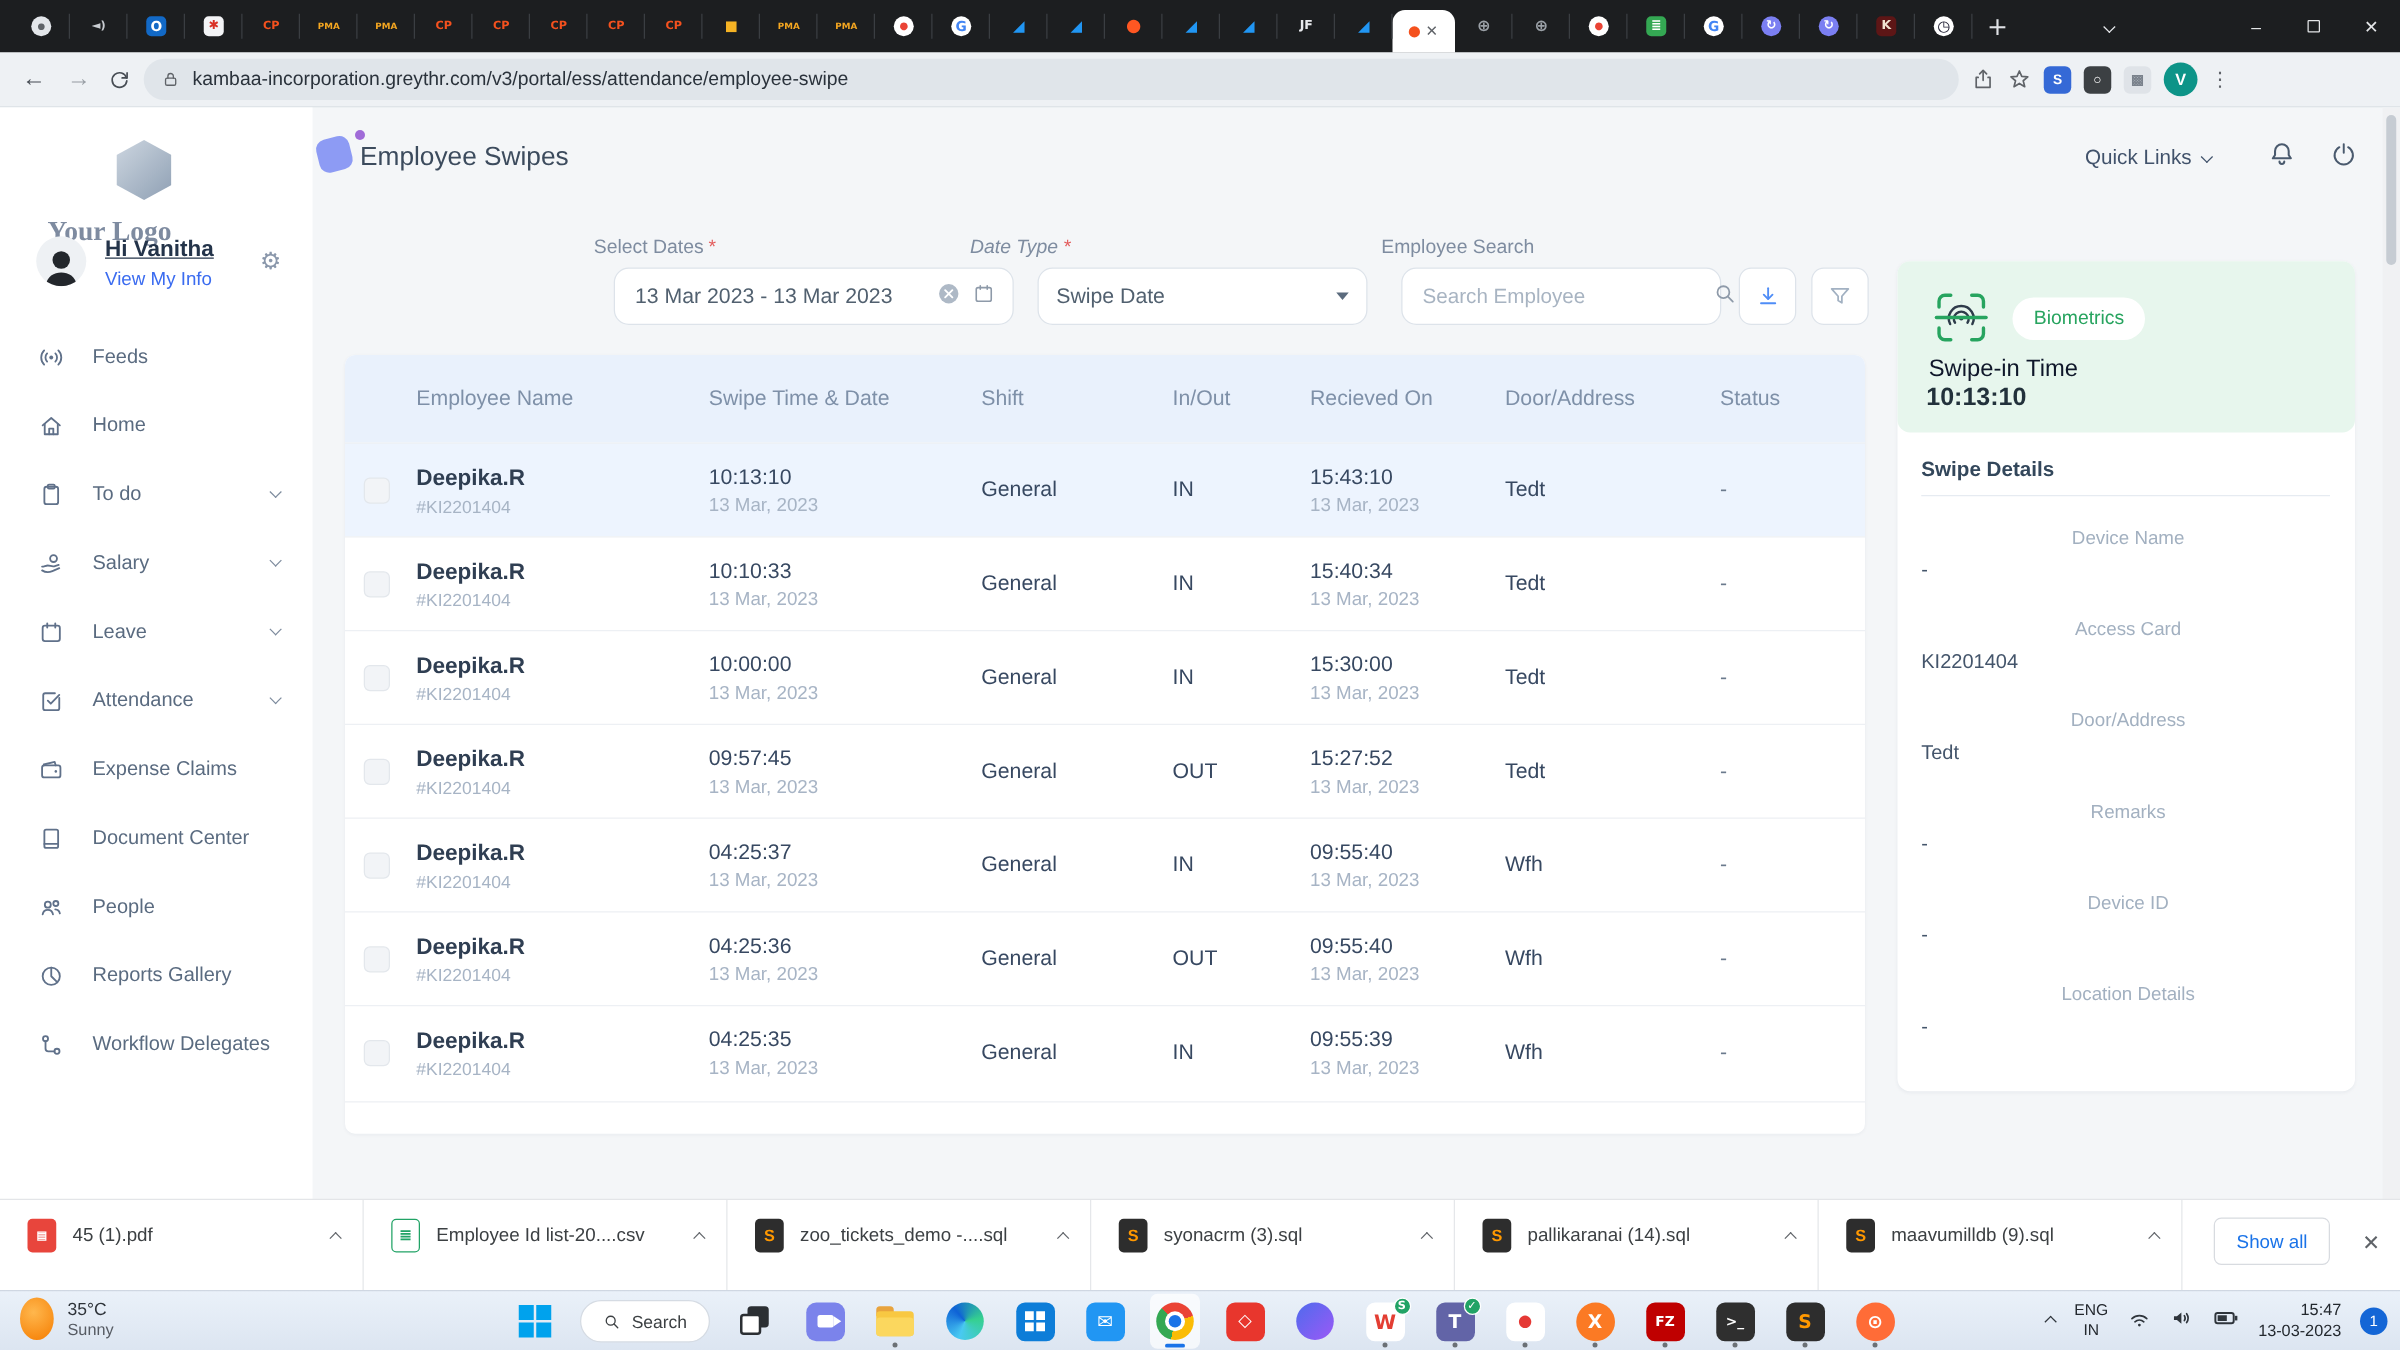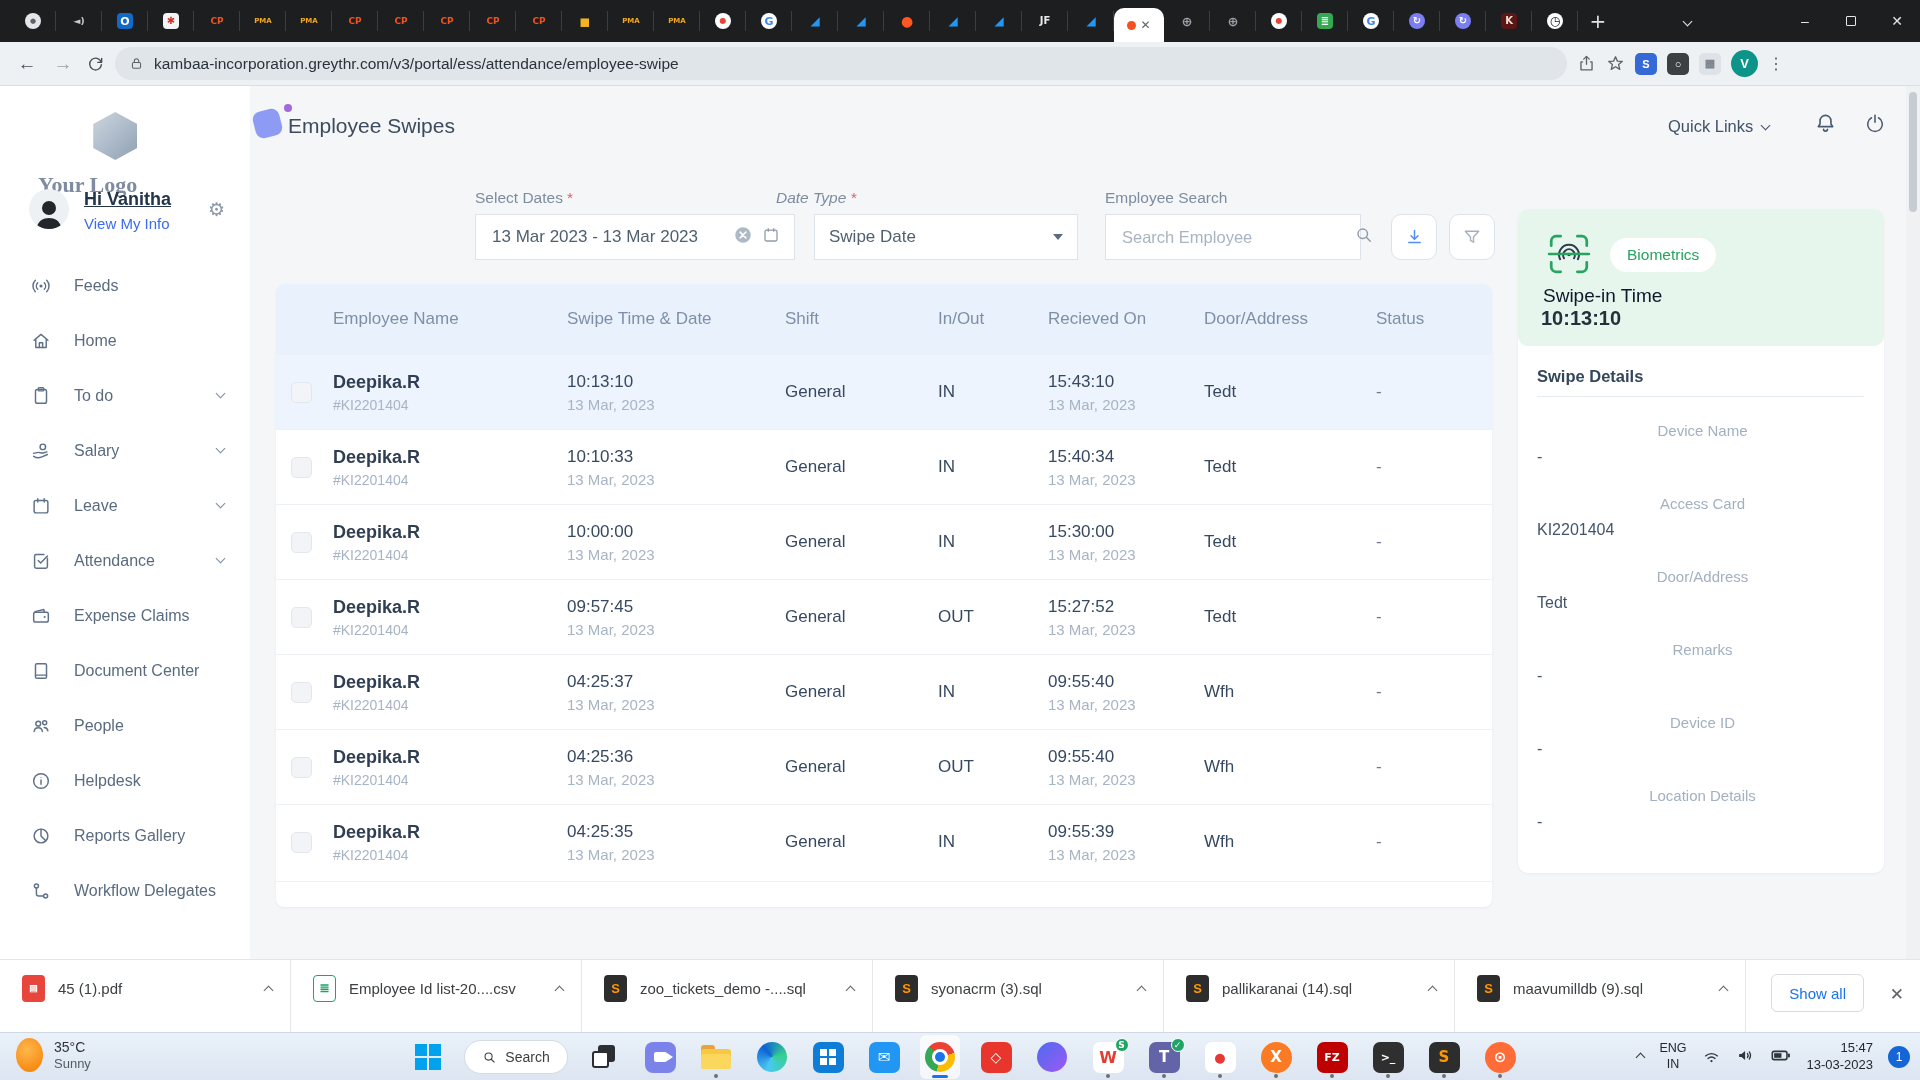--- a/index.html
+++ b/index.html
@@ -64,21 +64,21 @@
   #title-dot{position:absolute;left:284px;top:18px;width:8px;height:8px;border-radius:50%;background:#a06bd8;}
   #page-title{position:absolute;left:288px;top:28px;font-size:21px;font-weight:500;color:#3c4b5d;}
   #quick-links{position:absolute;left:1668px;top:31px;font-size:16.5px;color:#41526b;display:flex;align-items:center;gap:9px;}
   #quick-links .chev{margin-top:-3px;}
   #bell-btn{position:absolute;left:1814px;top:26px;color:#4a5a6e;}
   #power-btn{position:absolute;left:1864px;top:27px;color:#4a5a6e;}
 
   
   .f-label{position:absolute;top:103px;font-size:15.5px;color:#7e8ca0;}
   .req{color:#e35d5d;margin-left:4px;}
-  .f-box{position:absolute;top:128px;height:46px;background:#fff;border:1.5px solid #dde3ea;border-radius:0;display:flex;align-items:center;padding:0 14px;gap:10px;}
+  .f-box{position:absolute;top:128px;height:46px;background:#fff;border:1.5px solid #dde3ea;border-radius:12px;display:flex;align-items:center;padding:0 14px;gap:10px;margin-left:16px;}
   #date-input{left:475px;width:320px;}
   #date-input .val{font-size:17px;color:#51606f;flex:1;border:none;outline:none;background:transparent;font-family:inherit;}
   #datetype-select{left:814px;width:264px;}
   #datetype-select .val{font-size:17px;color:#51606f;flex:1;}
   .tri{width:0;height:0;border-left:5.5px solid transparent;border-right:5.5px solid transparent;border-top:6.5px solid #5b6b7d;}
   #emp-search{left:1105px;width:256px;}
   #emp-search input{border:none;outline:none;flex:1;font-size:16.5px;color:#51606f;background:transparent;font-family:inherit;}
   #emp-search input::placeholder{color:#a8b4c2;}
   .sq-btn{position:absolute;top:128px;width:46px;height:46px;background:#fff;border:1.5px solid #dde3ea;border-radius:10px;display:flex;align-items:center;justify-content:center;}
   #download-btn{left:1391px;}
@@ -416,28 +416,20 @@
             <span class="nav-ic"><svg viewBox="0 0 24 24">
                 <circle cx="9" cy="9.5" r="2.6"></circle>
                 <path d="M4.5 18c.4-2.6 2.2-4 4.5-4s4.1 1.4 4.5 4"></path>
                 <circle cx="16" cy="8.5" r="2.2"></circle>
                 <path d="M15.5 13.6c2.1.1 3.6 1.4 4 3.6"></path>
               </svg></span>
             <span>People</span>
           </div>
           <div class="nav-item">
             <span class="nav-ic"><svg viewBox="0 0 24 24">
-                <circle cx="12" cy="12" r="8"></circle>
-                <path d="M12 11v4.5"></path>
-                <circle cx="12" cy="8.2" r="0.6" fill="currentColor" stroke="none"></circle>
-              </svg></span>
-            <span>Helpdesk</span>
-          </div>
-          <div class="nav-item">
-            <span class="nav-ic"><svg viewBox="0 0 24 24">
                 <circle cx="12" cy="12" r="7.5"></circle>
                 <path d="M12 4.5V12l5.2 5.2"></path>
               </svg></span>
             <span>Reports Gallery</span>
           </div>
           <div class="nav-item">
             <span class="nav-ic"><svg viewBox="0 0 24 24">
                 <circle cx="7" cy="6.5" r="2.2"></circle>
                 <circle cx="17" cy="17.5" r="2.2"></circle>
                 <path d="M7 8.7V15a2.5 2.5 0 0 0 2.5 2.5h5.3"></path>

